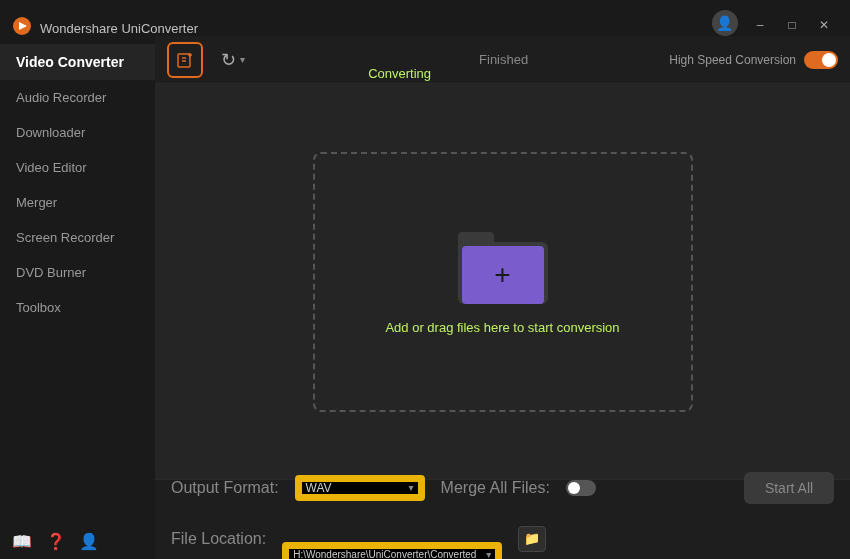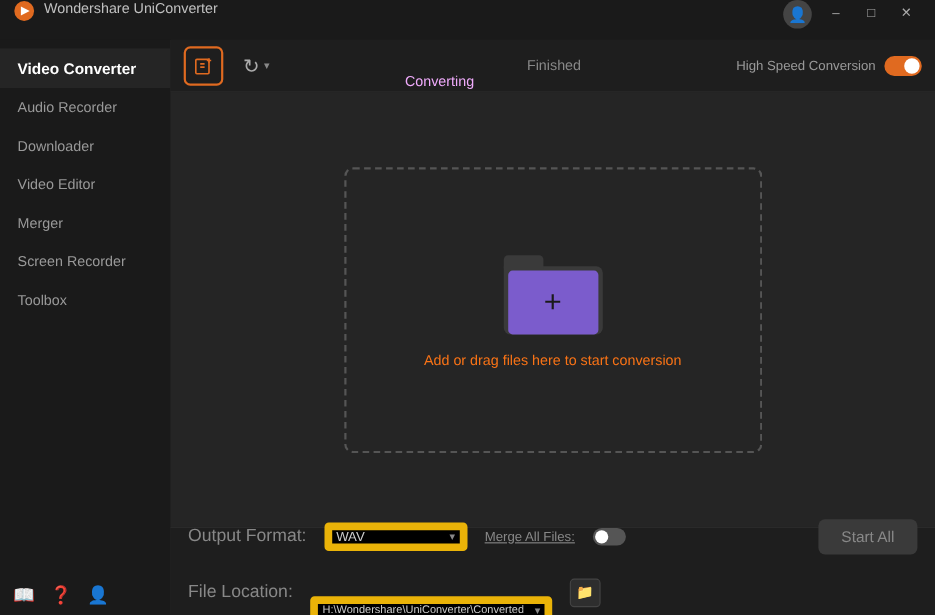--- a/index.html
+++ b/index.html
@@ -13,21 +13,21 @@
       overflow: hidden;
       display: flex;
       flex-direction: column;
     }
 
     
     .title-bar {
       height: 36px;
       background: #1a1a1a;
       display: flex;
-      align-items: flex-start;
+      align-items: flex-end;
       padding: 0 12px;
       flex-shrink: 0;
       -webkit-app-region: drag;
     }
     .title-bar-logo {
       width: 20px;
       height: 20px;
       margin-right: 8px;
     }
     .title-bar-title {
@@ -168,21 +168,21 @@
       gap: 0;
     }
     .tab {
       padding: 6px 24px;
       font-size: 13px;
       color: #888;
       cursor: pointer;
       border-radius: 4px;
     }
     .tab.active {
-      color: #f0abfc;
+      color: #bef264;
       background: transparent;
       margin-top: 28px;
     }
 
     
     .high-speed-area {
       display: flex;
       align-items: center;
       gap: 8px;
       margin-left: auto;
@@ -270,21 +270,21 @@
     }
     .folder-plus {
       font-size: 28px;
       color: #1a1a1a;
       font-weight: 300;
       line-height: 1;
     }
 
     .drop-text {
       font-size: 13px;
-      color: #f97316;
+      color: #bef264;
     }
 
     
     .bottom-bar {
       height: 80px;
       background: #1e1e1e;
       border-top: 1px solid #2a2a2a;
       display: flex;
       flex-direction: column;
       justify-content: center;
@@ -312,23 +312,22 @@
       color: #ccc;
       font-size: 12px;
       padding: 0 4px;
       display: flex;
       align-items: center;
       justify-content: space-between;
       cursor: pointer;
     }
     .select-arrow { font-size: 10px; color: #888; }
     .merge-label {
-      font-size: 12px;
+      font-size: 16px;
       color: #888;
-      text-decoration: underline;
     }
     .toggle-off {
       width: 30px;
       height: 16px;
       background: #555;
       border-radius: 8px;
       position: relative;
       cursor: pointer;
     }
     .toggle-off-knob {
@@ -388,20 +387,21 @@
 <div class="main-layout">
 
   <div class="sidebar">
     <div class="sidebar-top">
       <div class="sidebar-active-item">Video Converter</div>
       <div class="sidebar-item">Audio Recorder</div>
       <div class="sidebar-item">Downloader</div>
       <div class="sidebar-item">Video Editor</div>
       <div class="sidebar-item">Merger</div>
       <div class="sidebar-item">Screen Recorder</div>
+      <div class="sidebar-item">DVD Burner</div>
       <div class="sidebar-item">Toolbox</div>
     </div>
     <div class="sidebar-bottom">
       <span class="sidebar-bottom-icon">📖</span>
       <span class="sidebar-bottom-icon">❓</span>
       <span class="sidebar-bottom-icon">👤</span>
     </div>
   </div>
 
   <div class="content-area">

